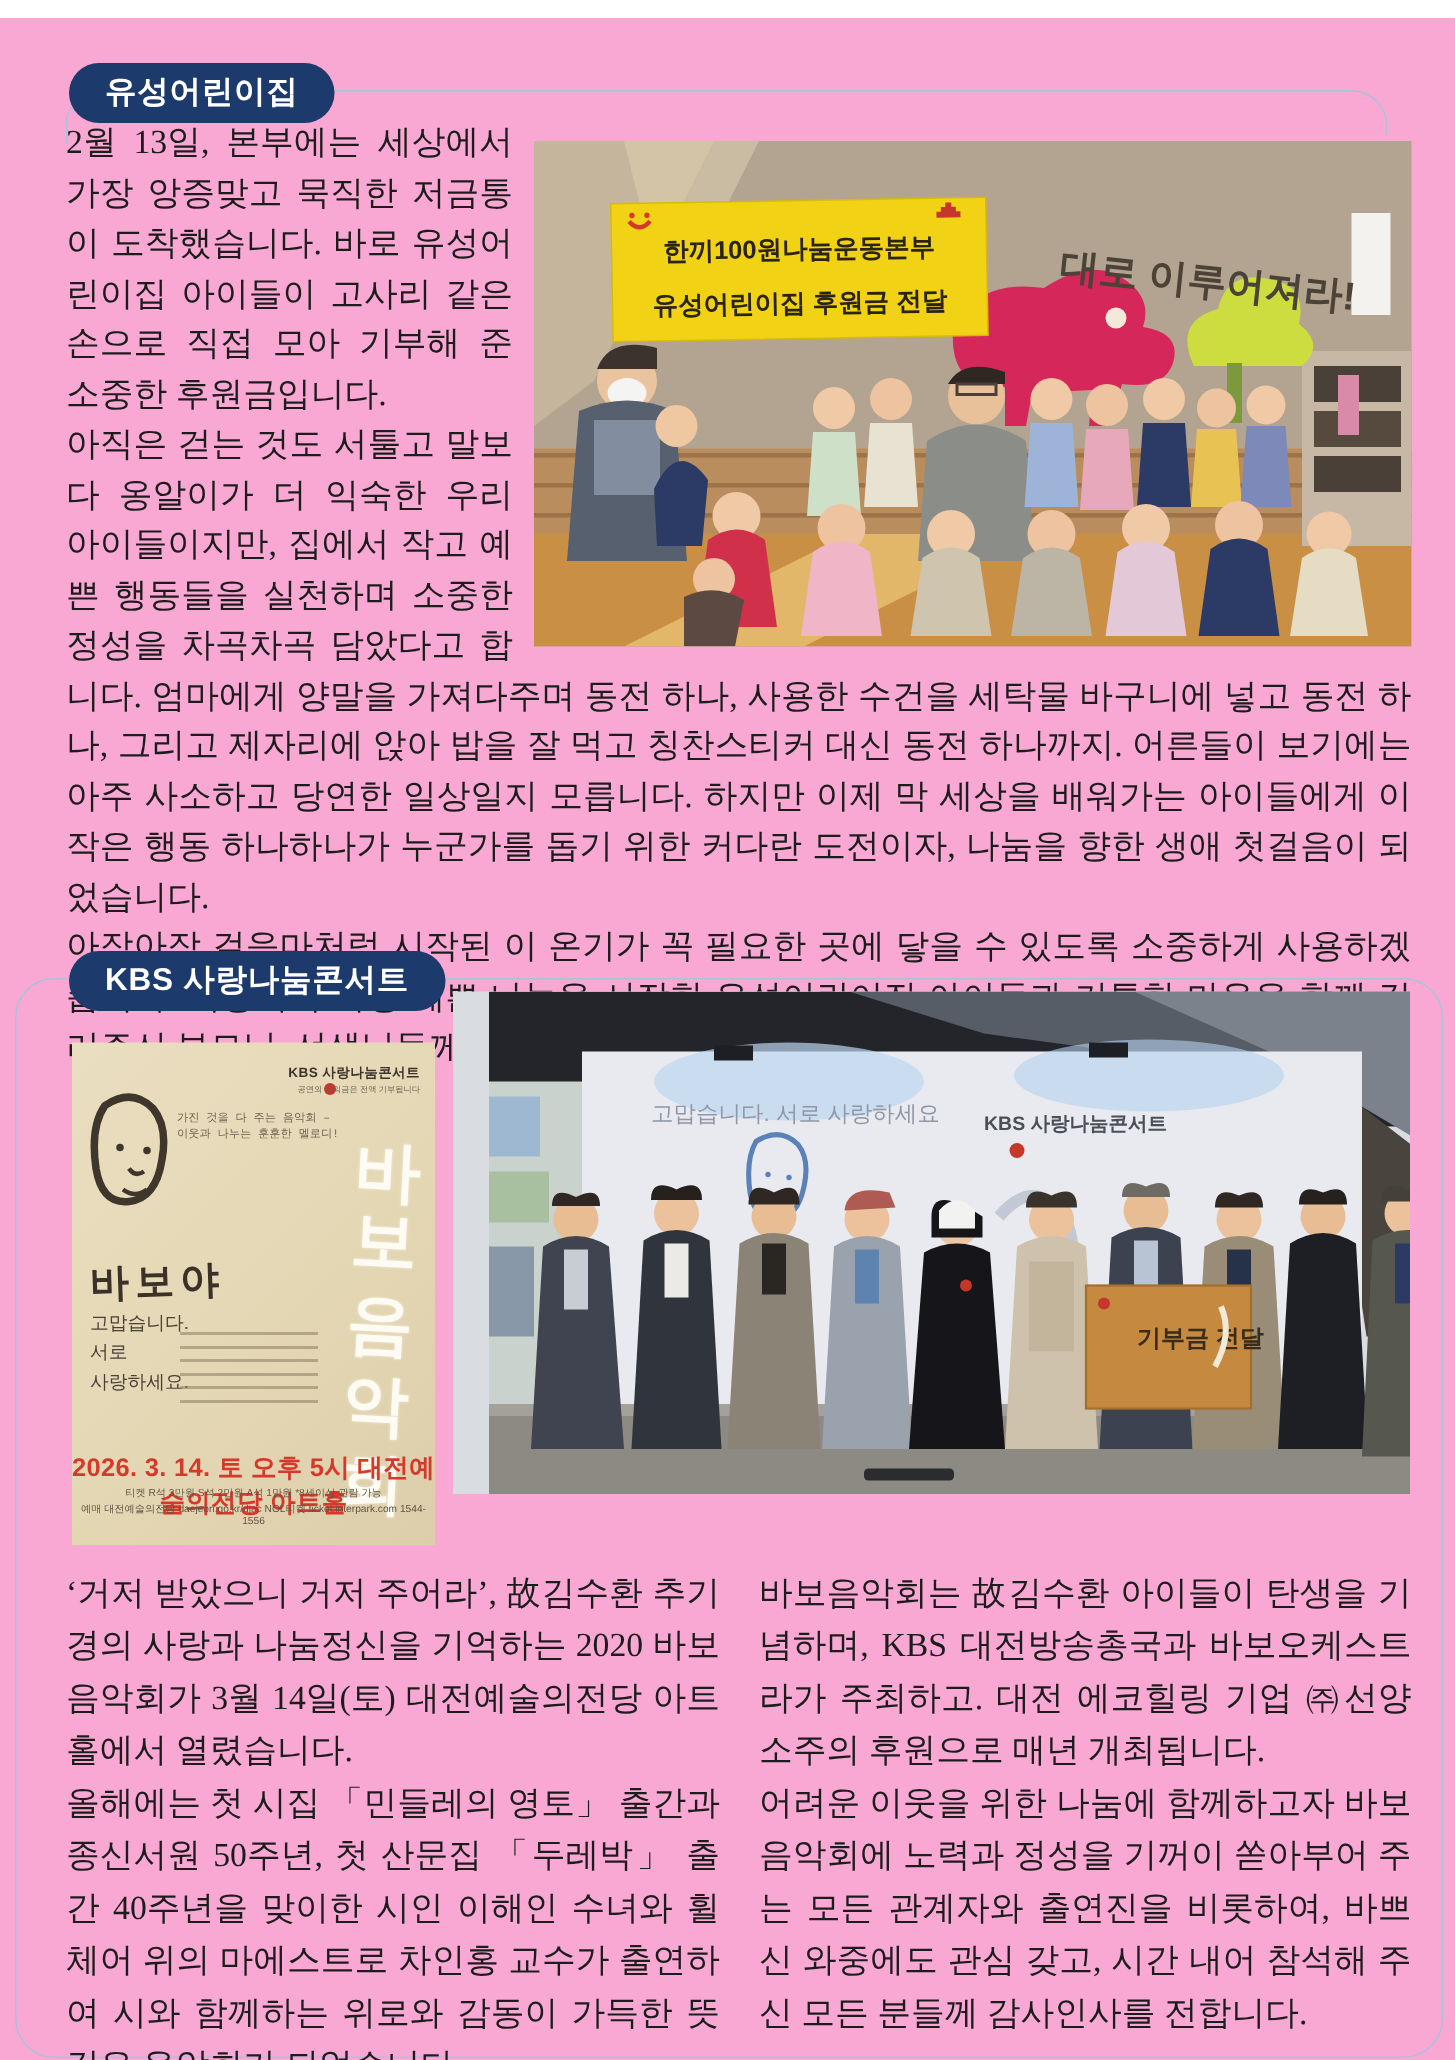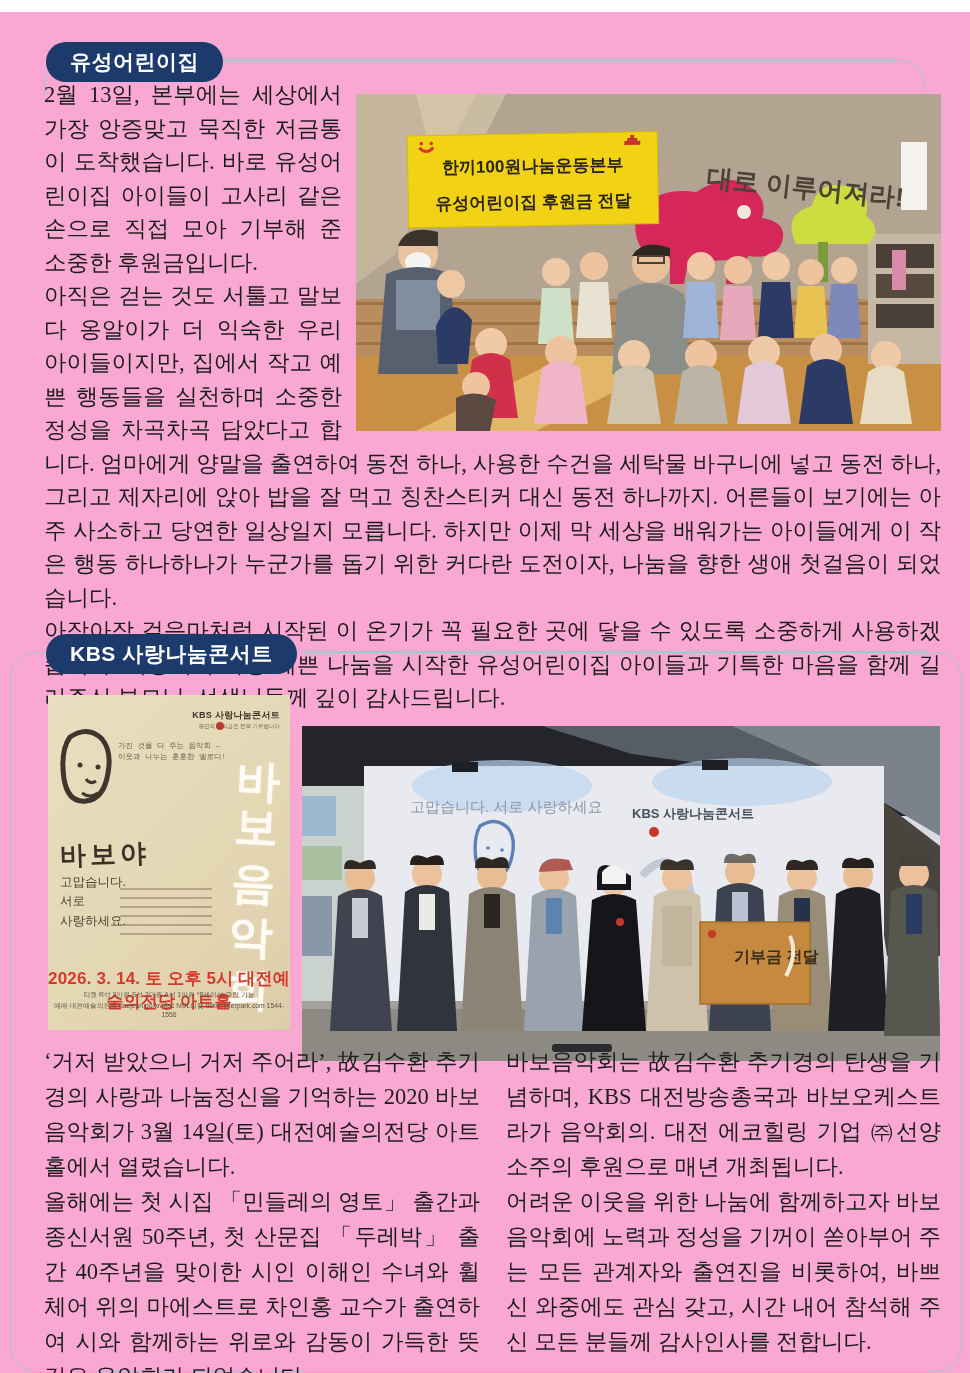--- a/index.html
+++ b/index.html
@@ -72,21 +72,21 @@
     writing-mode:vertical-rl; text-orientation:upright;
     color:#fdfbf4; font-size:44px; font-weight:bold; line-height:1;
     letter-spacing:8px; transform:rotate(3deg);
     font-family:"Liberation Serif","DejaVu Serif",serif;
     text-shadow:0 0 2px #f5efdd;
   }
   .poster-date { position:absolute; left:0; top:272px; width:100%; text-align:center; color:#d5392b; font-weight:bold; font-size:17px; letter-spacing:0.2px;}
   .poster-ticket { position:absolute; left:0; top:295px; width:100%; text-align:center; color:#5f5343; font-size:6.8px;}
   .poster-booking { position:absolute; left:0; top:306px; width:100%; text-align:center; color:#5f5343; font-size:6.8px;}
   
-  .photo2 { position:absolute; left:302px; top:714px; width:638px; height:335px; overflow:hidden; background:#d9dde2;}
+  .photo2 { position:absolute; left:302px; top:649px; width:638px; height:335px; overflow:hidden; background:#d9dde2;padding-left:24px;}
   
   .s2-cols { position:absolute; left:44px; top:1032px; width:897px; }
   .s2-col { font-size:22.5px; line-height:35px; text-align:justify; }
   .s2-col.left  { position:absolute; left:0;   top:0; width:436px; }
   .s2-col.right { position:absolute; left:462px; top:0; width:435px; }
   
   svg text { font-family:"Liberation Sans","DejaVu Sans",sans-serif; }
 </style>
 </head>
 <body>
@@ -219,21 +219,21 @@
               <path d="M451 272 q19 -14 38 0 l8 58 h-54z" fill="#2c3a66"></path>
             </g>
           <g>
               <circle cx="530" cy="262" r="15" fill="#f0c9a6"></circle>
               <path d="M512 278 q18 -13 36 0 l8 52 h-52z" fill="#e6dcc4"></path>
             </g>
         </g>
       </svg>
     </div>
     <p>2월 13일, 본부에는 세상에서 가장 앙증맞고 묵직한 저금통이 도착했습니다. 바로 유성어린이집 아이들이 고사리 같은 손으로 직접 모아 기부해 준 소중한 후원금입니다.</p>
-    <p>아직은 걷는 것도 서툴고 말보다 옹알이가 더 익숙한 우리 아이들이지만, 집에서 작고 예쁜 행동들을 실천하며 소중한 정성을 차곡차곡 담았다고 합니다. 엄마에게 양말을 출연하여 동전 하나, 사용한 수건을 세탁물 바구니에 넣고 동전 하나, 그리고 제자리에 앉아 밥을 잘 먹고 칭찬스티커 대신 동전 하나까지. 어른들이 보기에는 아주 사소하고 당연한 일상일지 모릅니다. 하지만 이제 막 세상을 배워가는 아이들에게 이 작은 행동 하나하나가 누군가를 돕기 위한 커다란 도전이자, 나눔을 향한 생애 첫걸음이 되었습니다.</p>
+    <p>아직은 걷는 것도 서툴고 말보다 옹알이가 더 익숙한 우리 아이들이지만, 집에서 작고 예쁜 행동들을 실천하며 소중한 정성을 차곡차곡 담았다고 합니다. 엄마에게 양말을 가져다주며 동전 하나, 사용한 수건을 세탁물 바구니에 넣고 동전 하나, 그리고 제자리에 앉아 밥을 잘 먹고 칭찬스티커 대신 동전 하나까지. 어른들이 보기에는 아주 사소하고 당연한 일상일지 모릅니다. 하지만 이제 막 세상을 배워가는 아이들에게 이 작은 행동 하나하나가 누군가를 돕기 위한 커다란 도전이자, 나눔을 향한 생애 첫걸음이 되었습니다.</p>
     <p>아장아장 걸음마처럼 시작된 이 온기가 꼭 필요한 곳에 닿을 수 있도록 소중하게 사용하겠습니다. 세상에서 가장 예쁜 나눔을 시작한 유성어린이집 아이들과 기특한 마음을 함께 길러주신 부모님, 선생님들께 깊이 감사드립니다.</p>
   </div>
 
   <div class="s2-box"></div>
   <div class="pill" style="left:46px; top:622px;">
     <span>KBS 사랑나눔콘서트</span>
   </div>
 
   <div class="poster">
     <span class="poster-logo-dot"></span>
@@ -365,18 +365,18 @@
     </svg>
   </div>
 
   <div class="s2-cols">
     <div class="s2-col left">
       <p>‘거저 받았으니 거저 주어라’, 故김수환 추기경의 사랑과 나눔정신을 기억하는 2020 바보음악회가 3월 14일(토) 대전예술의전당 아트홀에서 열렸습니다.</p>
       <p>올해에는 첫 시집 「민들레의 영토」 출간과 종신서원 50주년, 첫 산문집 「두레박」 출간 40주년을 맞이한 시인 이해인 수녀와 휠체어 위의 마에스트로 차인홍 교수가 출연하여 시와 함께하는 위로와 감동이 가득한 뜻깊은 음악회가 되었습니다.</p>
 
     </div>
     <div class="s2-col right">
-      <p>바보음악회는 故김수환 추기경의 탄생을 기념하며, KBS 대전방송총국과 바보오케스트라가 음악회의. 대전 에코힐링 기업 ㈜선양소주의 후원으로 매년 개최됩니다.</p>
+      <p>바보음악회는 故김수환 아이들이 탄생을 기념하며, KBS 대전방송총국과 바보오케스트라가 주최하고. 대전 에코힐링 기업 ㈜선양소주의 후원으로 매년 개최됩니다.</p>
       <p>어려운 이웃을 위한 나눔에 함께하고자 바보음악회에 노력과 정성을 기꺼이 쏟아부어 주는 모든 관계자와 출연진을 비롯하여, 바쁘신 와중에도 관심 갖고, 시간 내어 참석해 주신 모든 분들께 감사인사를 전합니다.</p>
     </div>
   </div>
 
 </div>
 
 </body></html>

